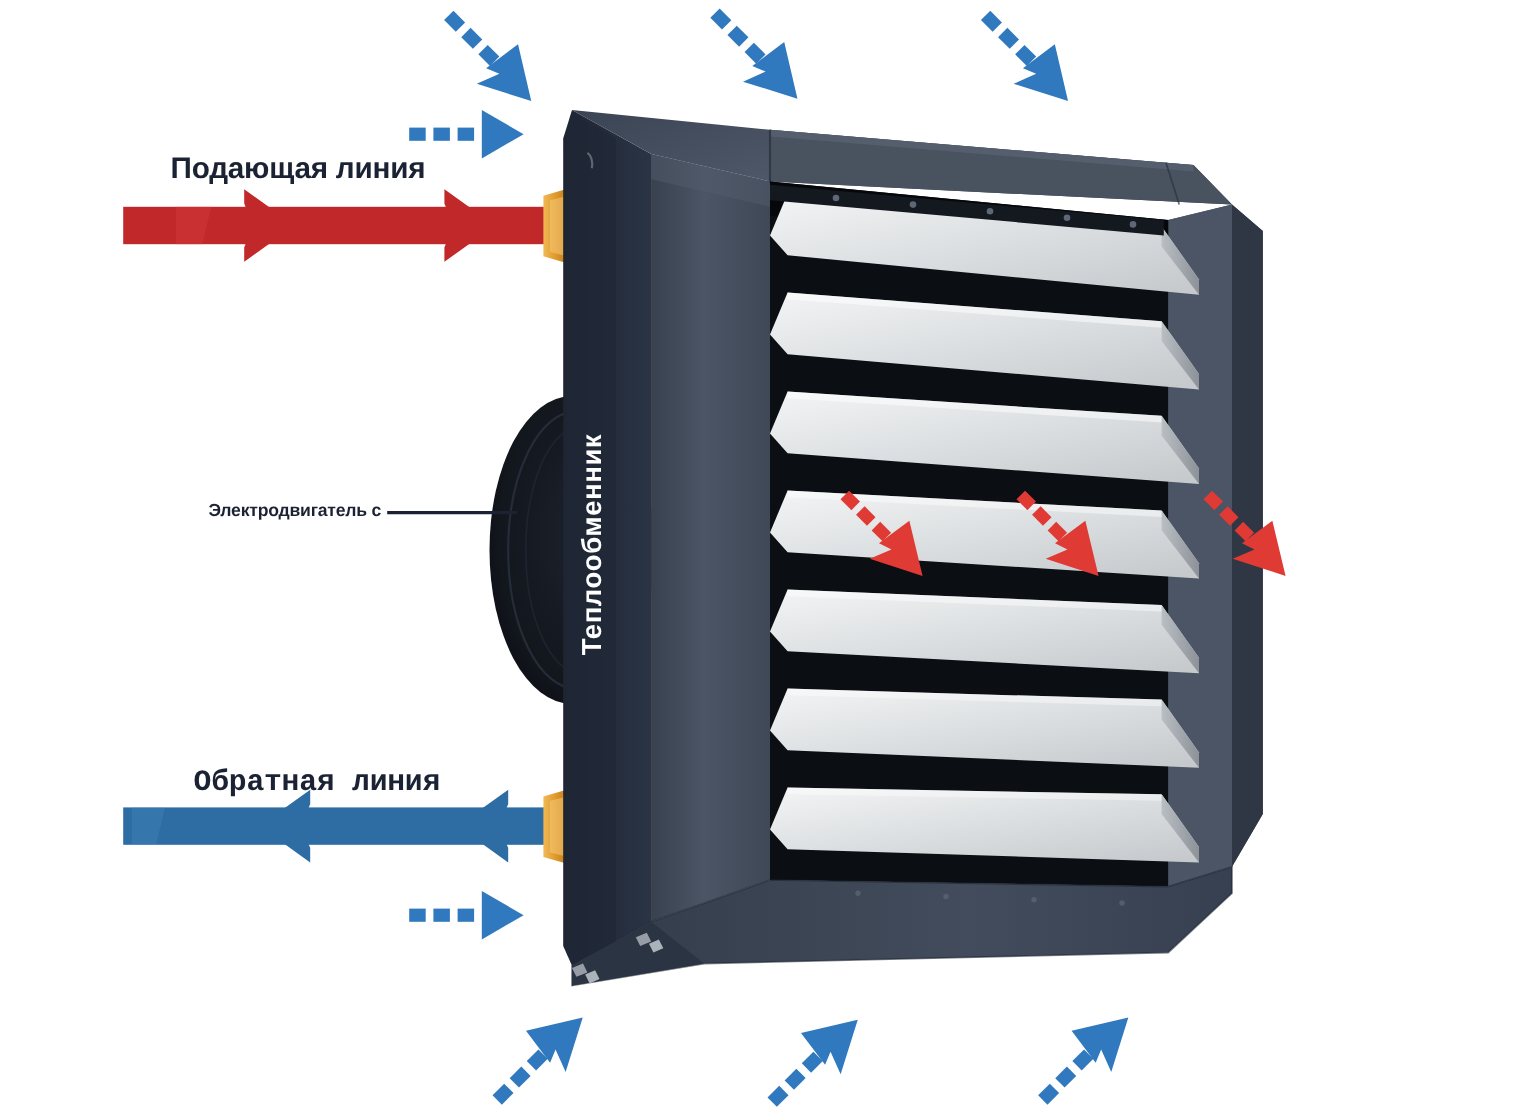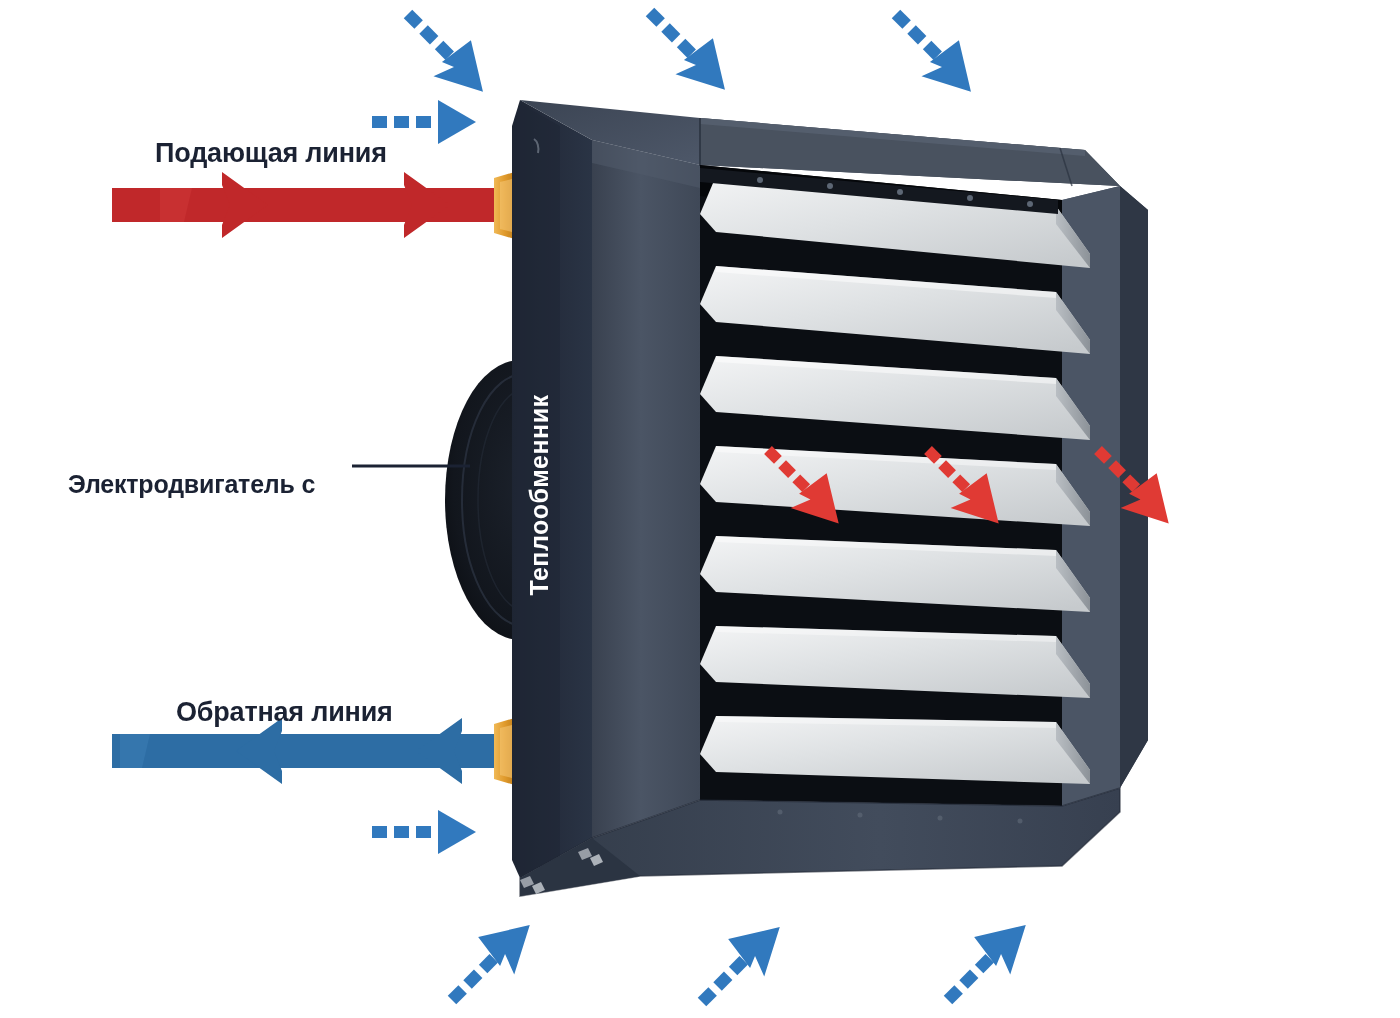--- a/index.html
+++ b/index.html
@@ -3,22 +3,22 @@
 <meta charset="utf-8">
 <style>
   html,body{margin:0;padding:0;background:#ffffff;}
   body{width:1400px;height:1018px;position:relative;overflow:hidden;
        font-family:"Liberation Sans","DejaVu Sans",sans-serif;}
   .stage{position:absolute;left:0;top:0;width:1400px;height:962px;}
   svg.scene{position:absolute;left:0;top:0;width:1400px;height:1018px;display:block;}
 
   .lbl{position:absolute;color:#1b2233;font-weight:bold;letter-spacing:-0.2px;}
   #supply-label{left:155px;top:138px;font-size:27px;white-space:nowrap;}
-  #return-label{left:176px;top:697px;font-size:27px;white-space:nowrap;}
-  #motor-label{left:68px;top:469px;width:400px;text-align:left;font-size:25px;line-height:30px;}
+  #return-label{left:176px;top:697px;font-size:27px;white-space:nowrap;font-family:Liberation Mono, monospace;}
+  #motor-label{left:68px;top:450px;width:400px;text-align:center;font-size:16px;line-height:30px;}
   #motor-label .l2{display:block;}
   #hx-label{position:absolute;left:503px;top:355px;width:72px;height:280px;}
   #hx-label span{position:absolute;left:50%;top:50%;
       transform:translate(-50%,-50%) rotate(-90deg);transform-origin:center center;
       color:#ffffff;font-size:25px;font-weight:bold;white-space:nowrap;letter-spacing:0.5px;}
 </style>
 </head>
 <body>
 
 <div class="stage">

